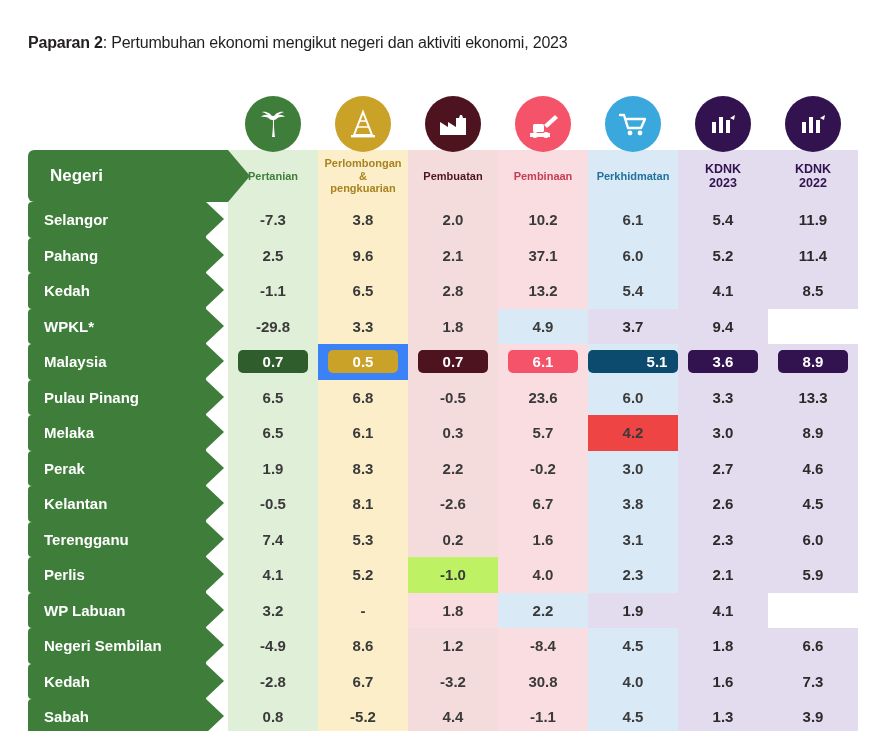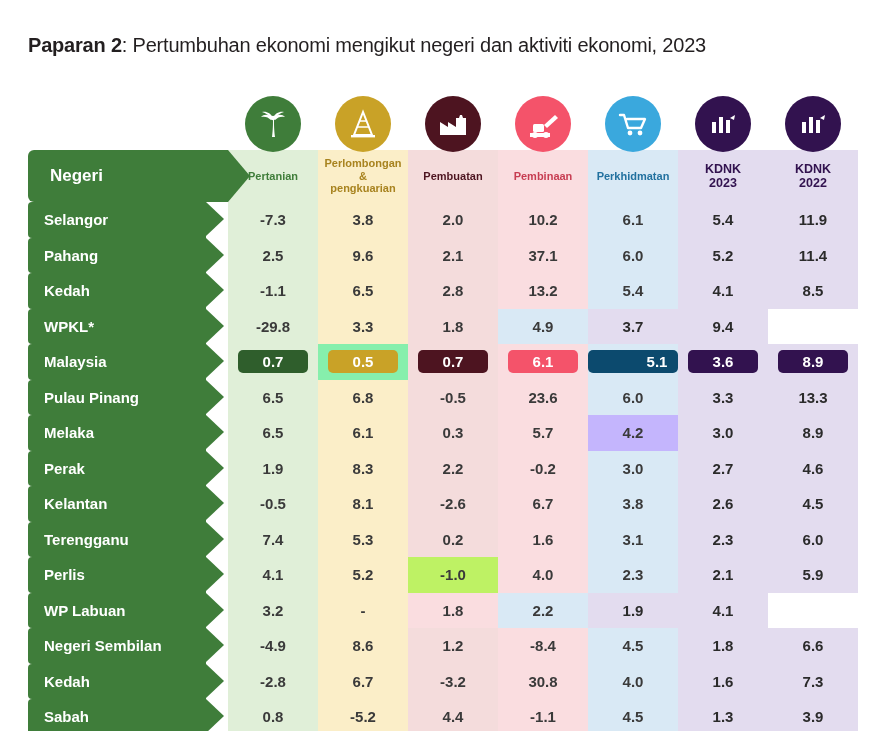--- a/index.html
+++ b/index.html
@@ -7,21 +7,21 @@
     width:886px;height:731px;
     background:#ffffff;
     font-family:"Liberation Sans", sans-serif;
     color:#231f20;
     overflow:hidden;
   }
   .page{position:relative;width:886px;height:731px;}
 
   .title{
     position:absolute;left:28px;top:34px;
-    font-size:20px;letter-spacing:-0.2px;
+    font-size:16px;letter-spacing:-0.2px;
     white-space:nowrap;
   }
   .title .b{font-weight:bold;}
 
   
   .table{
     position:absolute;left:28px;top:88px;
     width:830px;
   }
   .row{display:flex;align-items:stretch;}
@@ -258,21 +258,21 @@
           <div class="col-val valcell" style="background: rgb(217, 233, 245);">4.9</div>
           <div class="col-val valcell kdnk" style="background: rgb(227, 220, 239);">3.7</div>
           <div class="col-val valcell kdnk" style="background: rgb(227, 220, 239);">9.4</div>
         </div>
         <div class="row datarow">
           <div class="namecell">Malaysia</div>
           <div class="namespacer"></div>
           <div class="col-val valcell" style="background: rgb(224, 239, 216);">
             <div class="pill" style="background: rgb(47, 94, 44);">0.7</div>
           </div>
-          <div class="col-val valcell" style="background: #86efac;">
+          <div class="col-val valcell" style="background: #3b82f6;">
             <div class="pill" style="background: rgb(201, 162, 39);">0.5</div>
           </div>
           <div class="col-val valcell" style="background: rgb(244, 220, 220);">
             <div class="pill" style="background: rgb(77, 20, 32);">0.7</div>
           </div>
           <div class="col-val valcell" style="background: rgb(250, 221, 224);">
             <div class="pill" style="background: rgb(244, 83, 106);">6.1</div>
           </div>
           <div class="col-val valcell" style="background: rgb(217, 233, 245);">
             <div class="pill" style="background: #0c4a6e; padding-left: 48px;">5.1</div>
@@ -295,21 +295,21 @@
           <div class="col-val valcell kdnk" style="background: rgb(227, 220, 239);">3.3</div>
           <div class="col-val valcell kdnk" style="background: rgb(227, 220, 239);">13.3</div>
         </div>
         <div class="row datarow">
           <div class="namecell">Melaka</div>
           <div class="namespacer"></div>
           <div class="col-val valcell" style="background: rgb(224, 239, 216);">6.5</div>
           <div class="col-val valcell" style="background: rgb(251, 238, 200);">6.1</div>
           <div class="col-val valcell" style="background: rgb(244, 220, 220);">0.3</div>
           <div class="col-val valcell" style="background: rgb(250, 221, 224);">5.7</div>
-          <div class="col-val valcell" style="background: #c4b5fd;">4.2</div>
+          <div class="col-val valcell" style="background: #ef4444;">4.2</div>
           <div class="col-val valcell kdnk" style="background: rgb(227, 220, 239);">3.0</div>
           <div class="col-val valcell kdnk" style="background: rgb(227, 220, 239);">8.9</div>
         </div>
         <div class="row datarow">
           <div class="namecell">Perak</div>
           <div class="namespacer"></div>
           <div class="col-val valcell" style="background: rgb(224, 239, 216);">1.9</div>
           <div class="col-val valcell" style="background: rgb(251, 238, 200);">8.3</div>
           <div class="col-val valcell" style="background: rgb(244, 220, 220);">2.2</div>
           <div class="col-val valcell" style="background: rgb(250, 221, 224);">-0.2</div>

